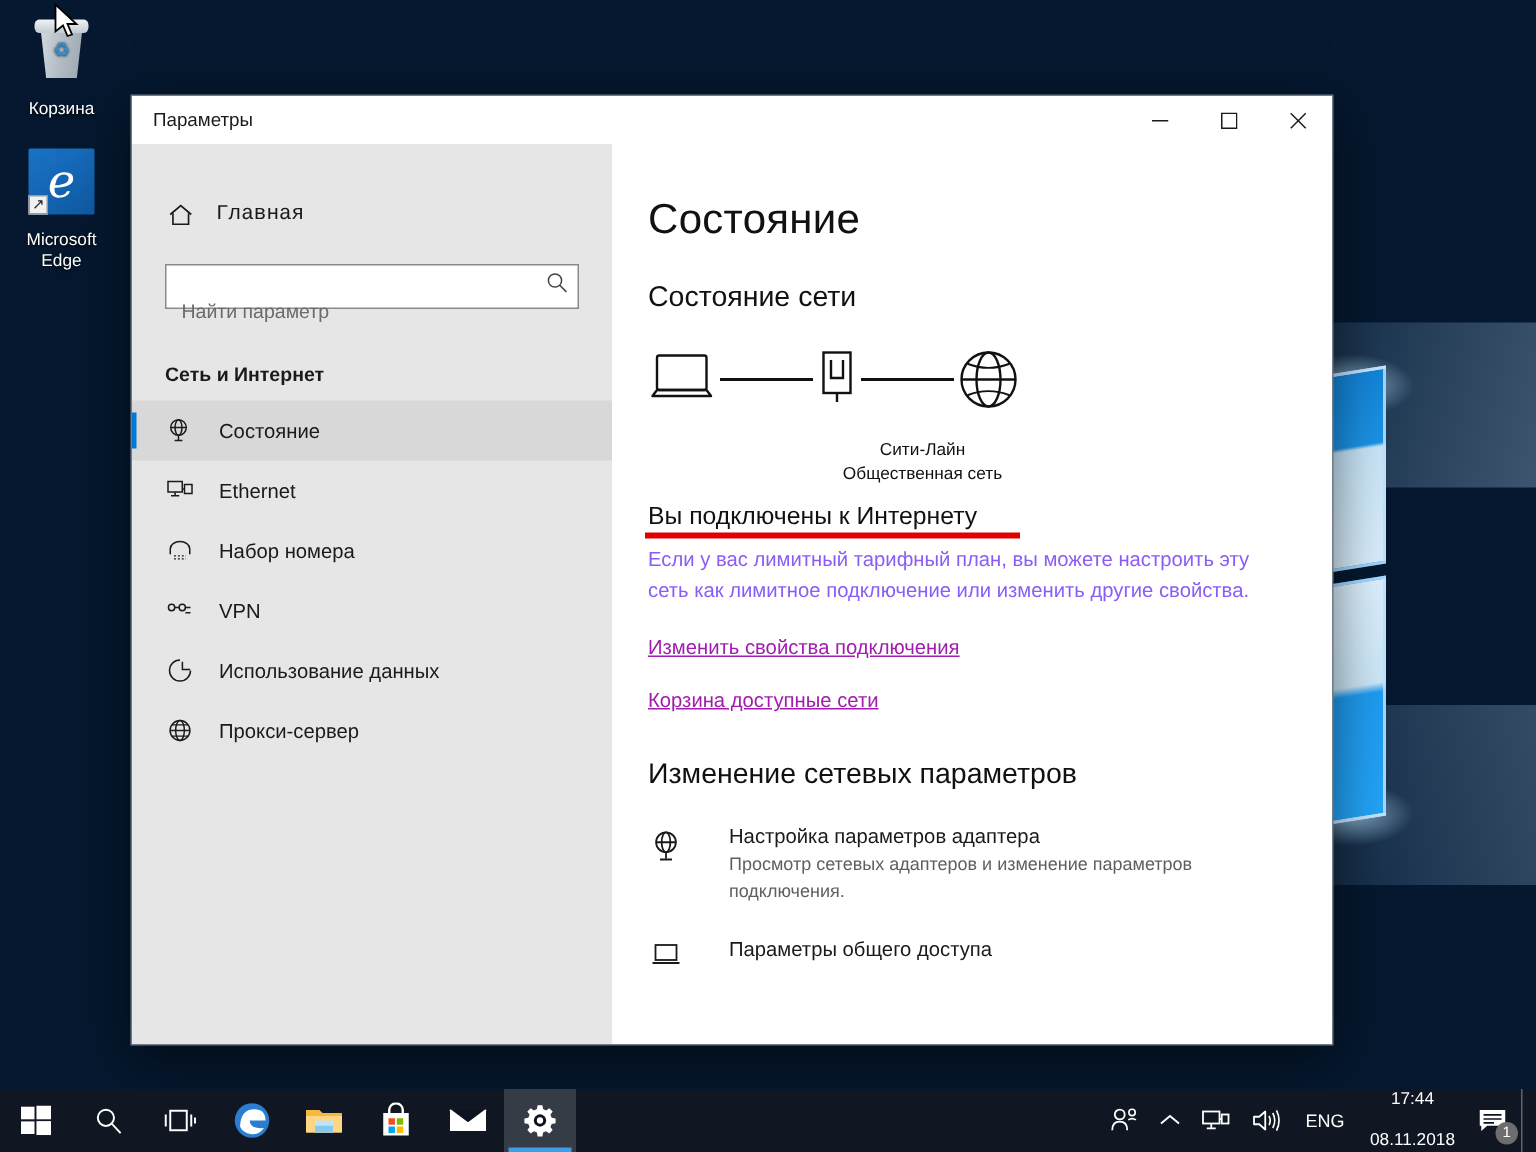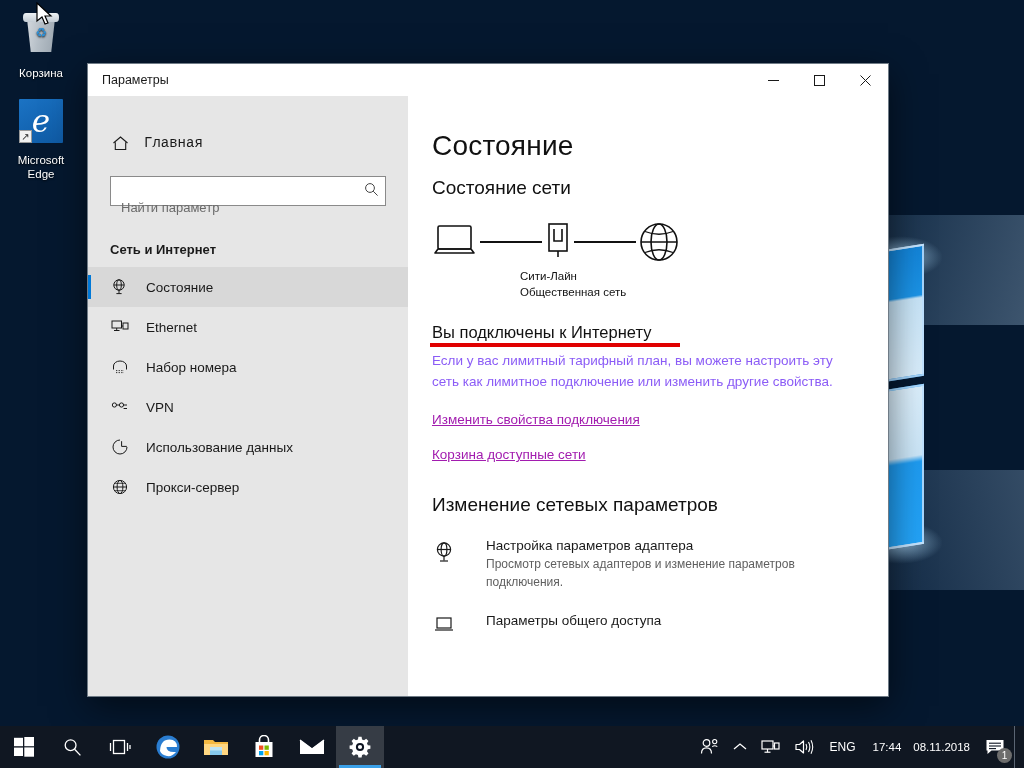--- a/index.html
+++ b/index.html
@@ -157,32 +157,32 @@
     width: 3px; height: 24px; background: #0078d7;
   }
   .nav-icon { width: 20px; height: 20px; display: flex; align-items: center; justify-content: center; }
 
   
   #content {
     flex: 1; background: #fff; padding: 34px 0 0 24px; position: relative;
     overflow: hidden;
   }
   #page-title { font-size: 28px; font-weight: normal; color: #111; letter-spacing: 0.2px; }
-  .section-h { font-size: 19px; color: #111; margin-top: 15px; }
+  .section-h { font-size: 19px; color: #111; margin-top: 26px; }
 
   
   #net-diagram {
     margin-top: 22px; display: flex; align-items: flex-start; gap: 0;
     position: relative; width: 300px;
   }
   .net-node { position: relative; }
   .net-line { height: 42px; display: flex; align-items: center; }
   .net-line i { display: block; width: 62px; height: 1.5px; background: #111; }
   #net-labels {
-    position: absolute; left: 88px; top: 47px; width: 190px; 
+    position: absolute; left: 88px; top: 60px; width: 190px; text-align: center;
     font-size: 11.5px; color: #111; line-height: 16px;
   }
 
   #status-line {
     margin-top: 52px; font-size: 16.5px; color: #111; display: inline-block;
     position: relative;
   }
   #red-underline {
     position: absolute; left: -2px; bottom: -5px; width: 250px; height: 4px;
     background: #e00000;
@@ -214,21 +214,21 @@
     content: ""; position: absolute; left: 3px; right: 3px; bottom: 0; height: 3px;
     background: #3aa0e8;
   }
   #tray { margin-left: auto; display: flex; align-items: center; height: 42px; padding-right: 2px; }
   .tray-item {
     height: 42px; display: flex; align-items: center; justify-content: center;
     padding: 0 7px; color: #fff;
   }
   #tray-lang { font-size: 12px; padding: 0 9px; }
   #tray-clock {
-    display: flex; flex-direction: row; align-items: center; justify-content: center;
+    display: flex; flex-direction: column; align-items: center; justify-content: center;
     height: 42px; padding: 0 8px; color: #fff; font-size: 11.5px; line-height: 15px; gap: 12px;
   }
   #tray-notif { padding: 0 9px 0 7px; position: relative; }
   #notif-badge {
     position: absolute; right: 2px; bottom: 5px;
     width: 15px; height: 15px; border-radius: 50%;
     background: #6d6d6d; color: #fff; font-size: 10px;
     display: flex; align-items: center; justify-content: center;
   }
   #show-desktop { width: 8px; height: 42px; border-left: 1px solid #5b6573; }

